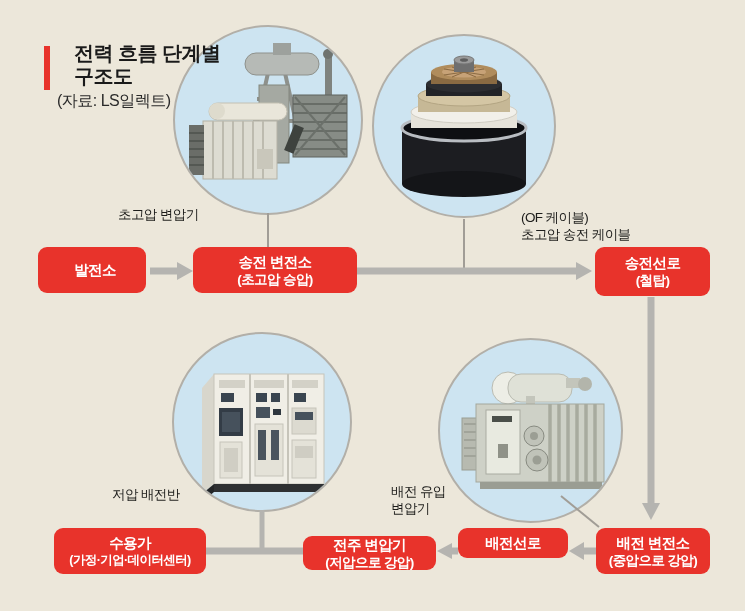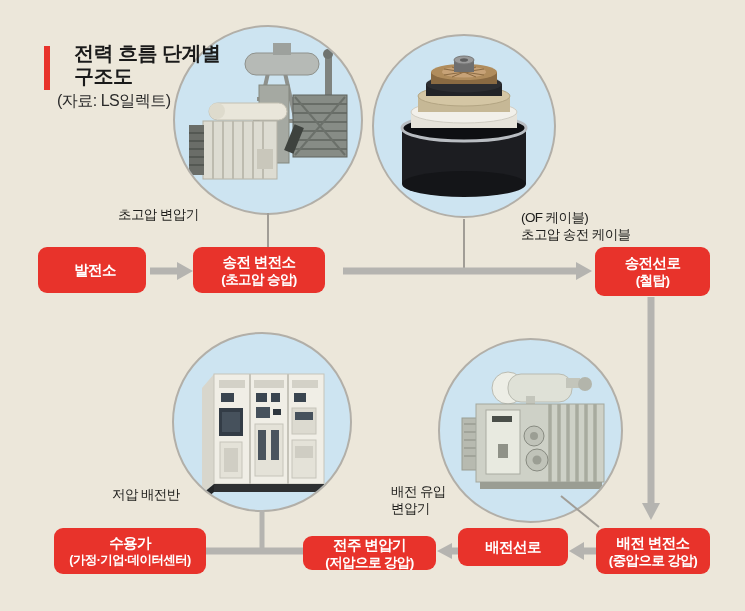--- a/index.html
+++ b/index.html
@@ -177,34 +177,34 @@
 
     <g>
       <line x1="303" y1="551" x2="205" y2="551" stroke="#b5b4b0" stroke-width="7"></line>
       <polygon points="206,542 206,560 191,551" fill="#b5b4b0"></polygon>
     </g>
   </svg>
 
   <div class="node" style="left:38px; top:247px; width:108px; height:46px;padding-left:6px;">
     <span class="l1">발전소</span>
   </div>
-  <div class="node" style="left:193px; top:247px; width:132px; height:46px;">
+  <div class="node" style="left:193px; top:247px; width:164px; height:46px;">
     <span class="l1">송전 변전소</span>
     <span class="l2">(초고압 승압)</span>
   </div>
   <div class="node" style="left:595px; top:247px; width:115px; height:49px;">
     <span class="l1">송전선로</span>
     <span class="l2">(철탑)</span>
   </div>
 
   <div class="node" style="left:596px; top:528px; width:114px; height:46px;">
     <span class="l1">배전 변전소</span>
     <span class="l2">(중압으로 강압)</span>
   </div>
-  <div class="node" style="left:458px; top:528px; width:110px; height:38px;">
+  <div class="node" style="left:458px; top:528px; width:110px; height:30px;">
     <span class="l1">배전선로</span>
   </div>
   <div class="node" style="left:303px; top:528px; width:133px; height:34px;margin-top:8px;">
     <span class="l1">전주 변압기</span>
     <span class="l2">(저압으로 강압)</span>
   </div>
   <div class="node" style="left:38px; top:528px; width:152px; height:46px;margin-left:16px;">
     <span class="l1">수용가</span>
     <span class="l2" style="font-size:12.5px;">(가정·기업·데이터센터)</span>
   </div>

